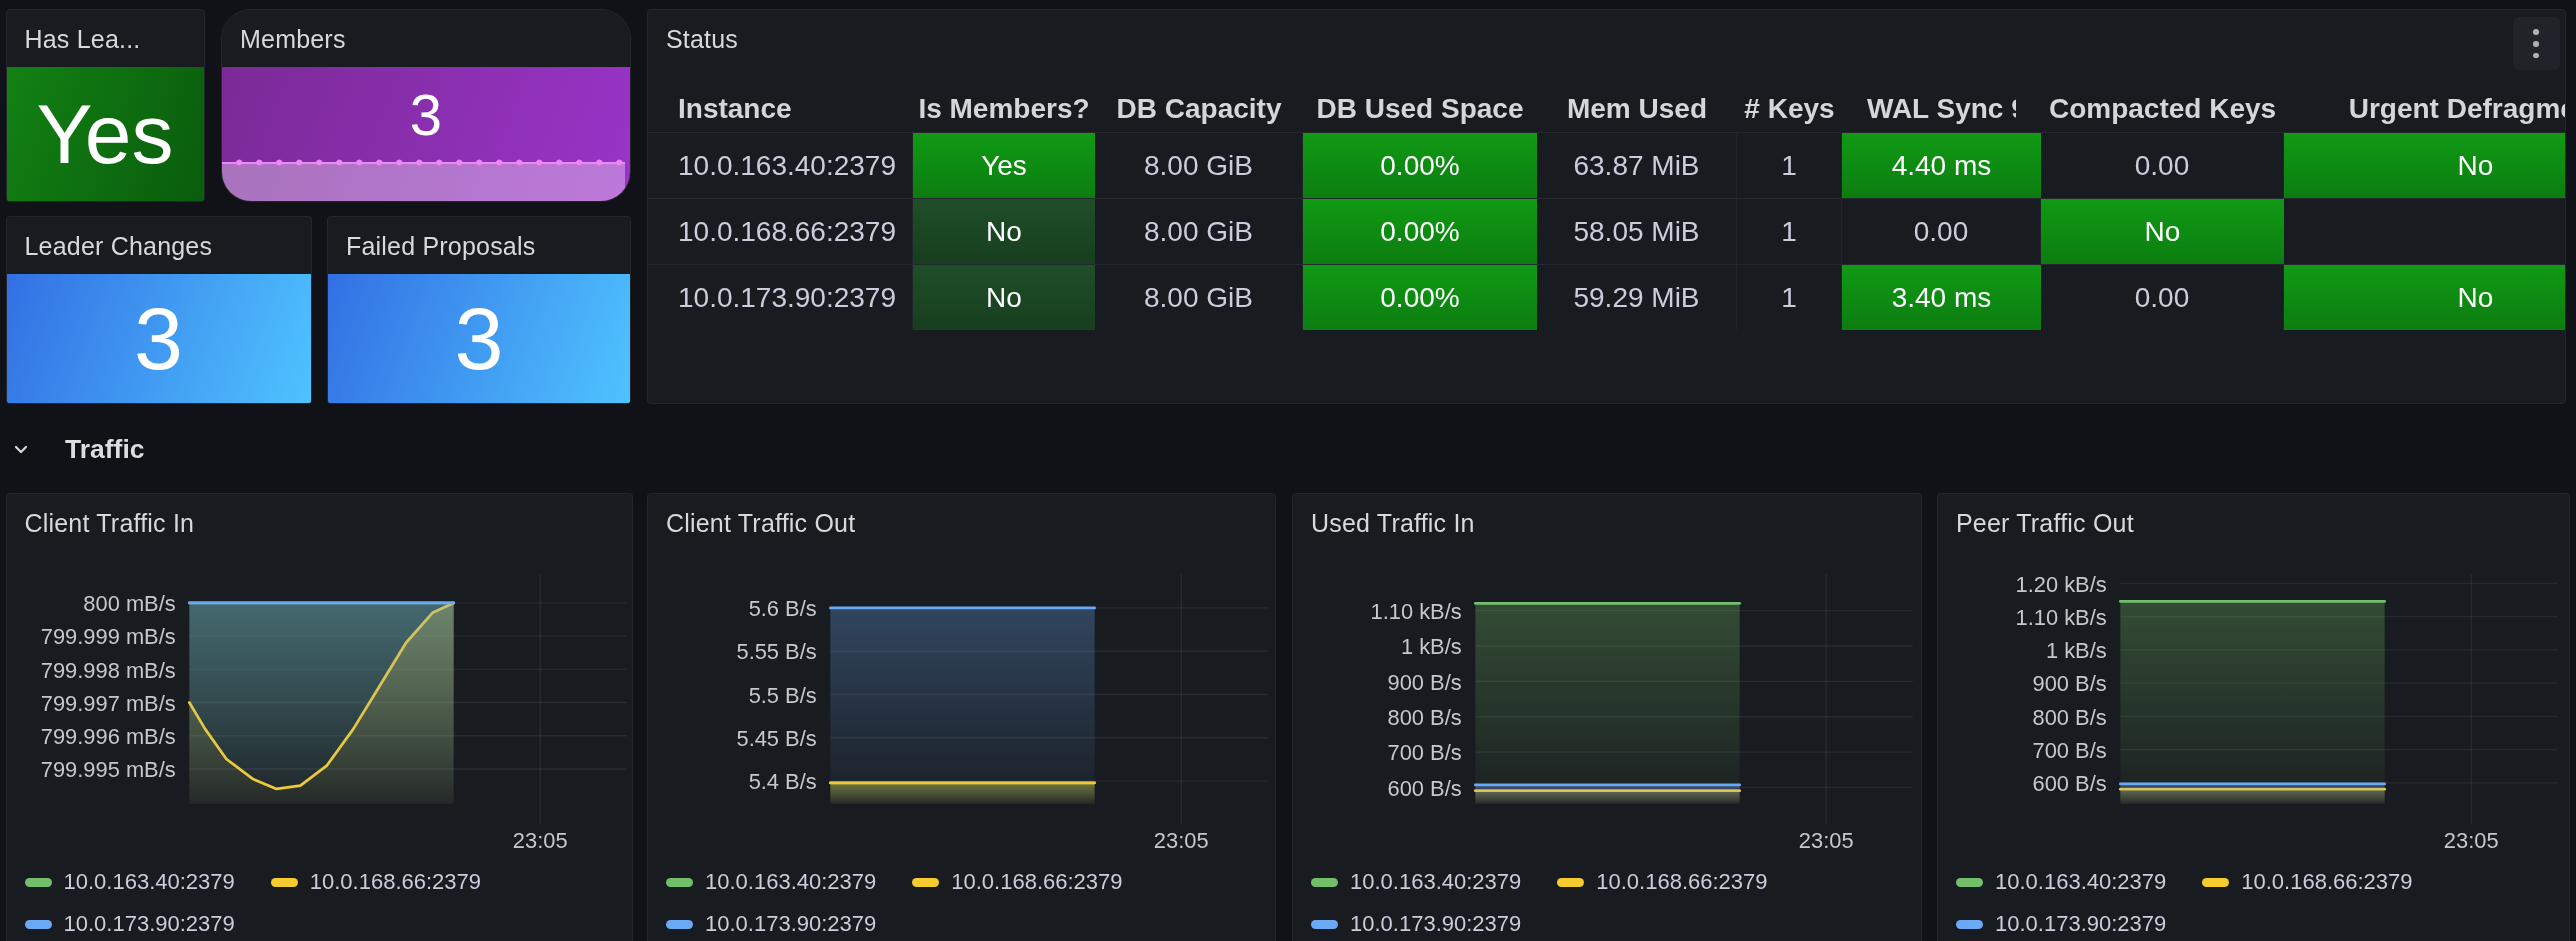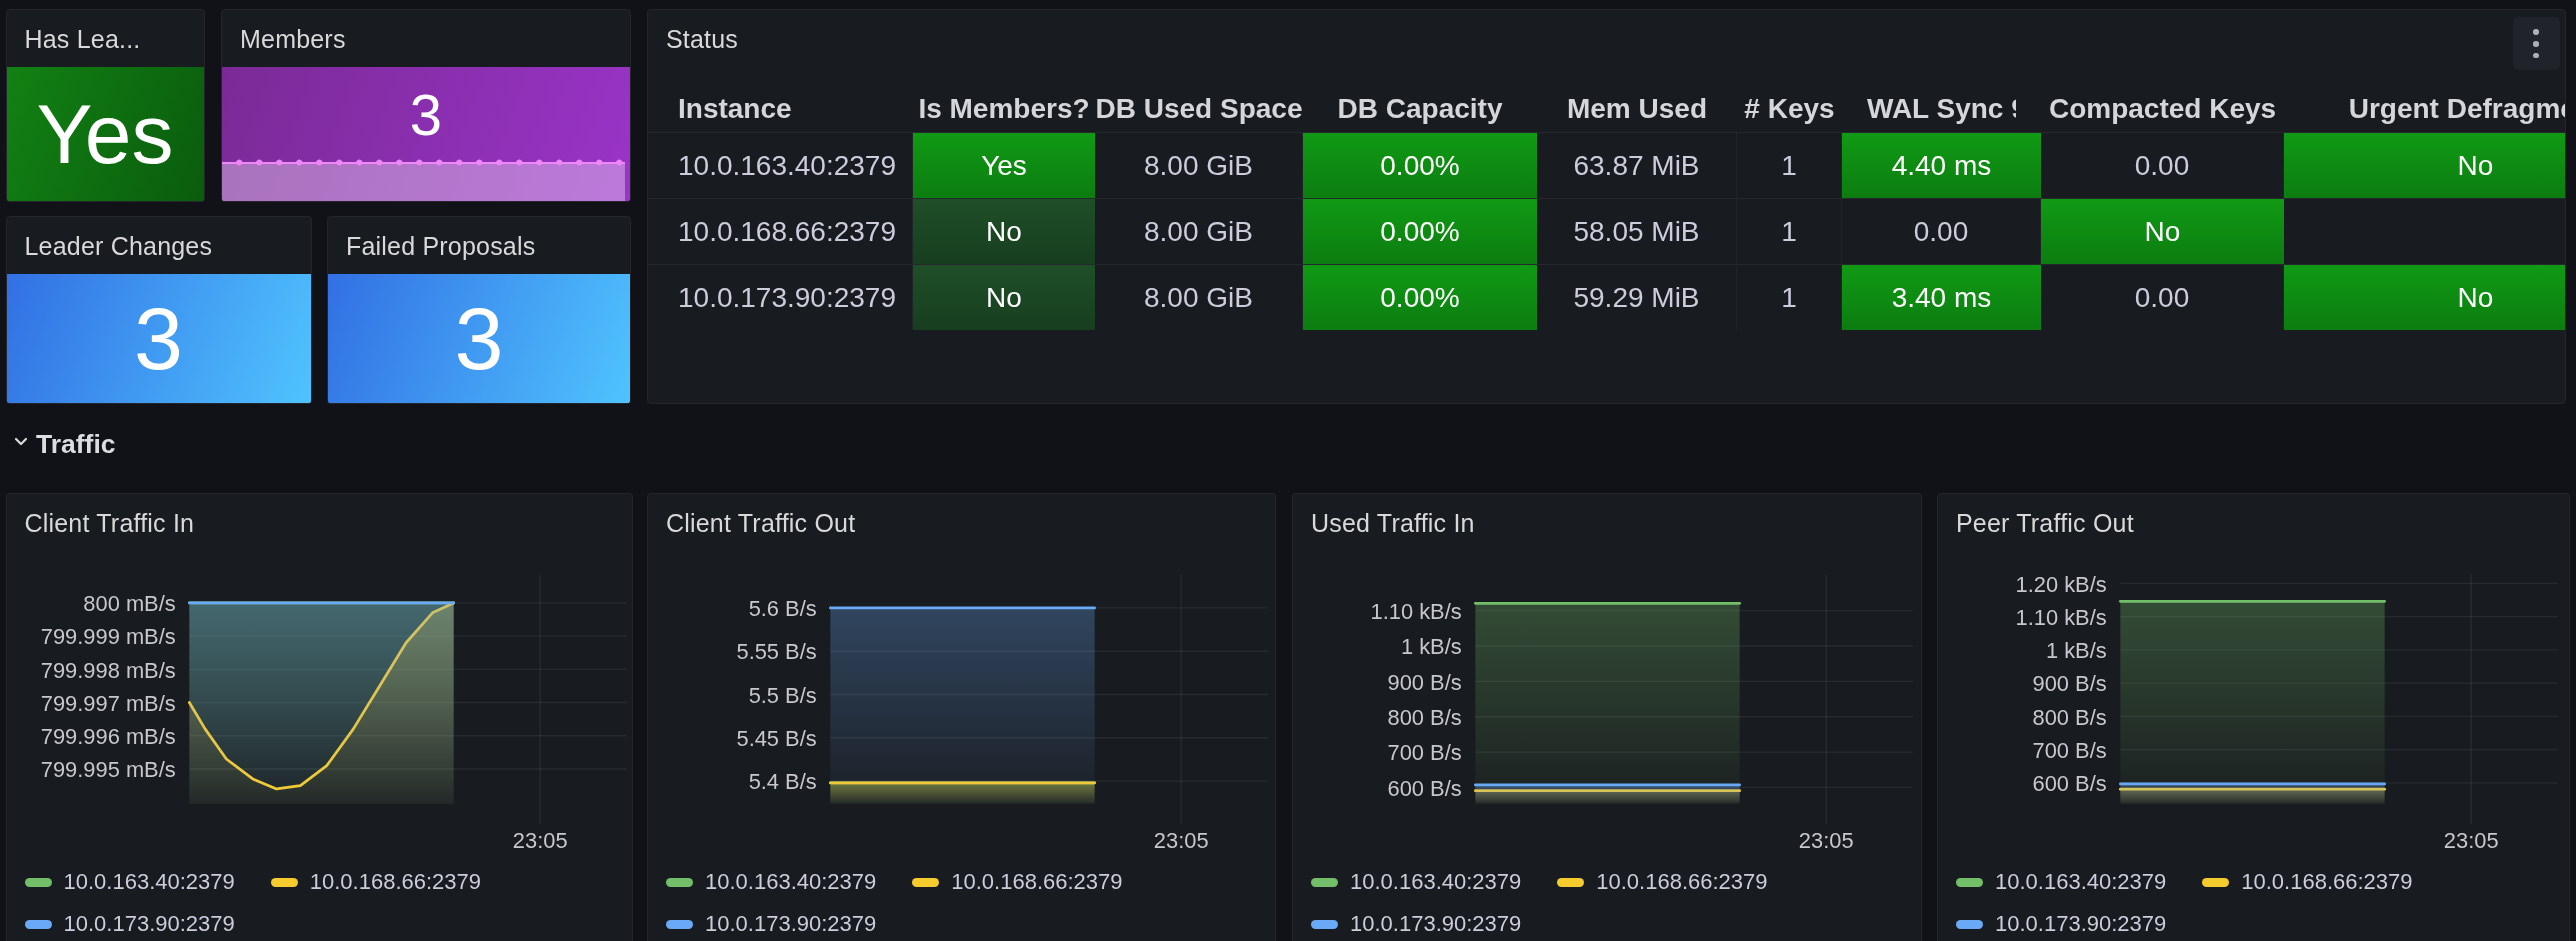--- a/index.html
+++ b/index.html
@@ -52,22 +52,22 @@
     font-size:28px;color:var(--text,#ccccdc);
     border-right:0.9px solid rgba(204,204,220,.05);box-sizing:border-box;white-space:nowrap;
   }
   .thead .tcell{height:47px;font-weight:600;color:#d5d6da;border-right:none;}
   .tcell.c0{justify-content:flex-start;padding-left:30px;}
   .tcell.gb{background:linear-gradient(180deg,var(--cellg1,#109a14),var(--cellg2,#0c7d10));color:#fff;border-right:none;}
   .tcell.gd{background:linear-gradient(180deg,var(--celld1,#1f4f28),var(--celld2,#173e1f));color:#fff;border-right:none;}
   .clip{display:block;max-width:149px;overflow:hidden;white-space:nowrap;}
   
   .section{
-    position:absolute;left:9px;top:429px;height:40px;display:flex;
-    gap:3px;cursor:pointer;
+    position:absolute;left:9px;top:429px;height:40px;display:flex;align-items:center;
+    gap:32px;cursor:pointer;
   }
   .sectitle{font-size:26.5px;font-weight:600;color:#dcdde0;}
   
   .chart-svg{position:absolute;left:0;top:0;width:629px;height:452px;}
   .legend{position:absolute;left:18px;top:367px;right:7.3px;}
   .lrow{display:flex;align-items:center;gap:36px;height:42px;}
   .litem{display:flex;align-items:center;gap:12px;cursor:pointer;}
   .pill{width:27px;height:9px;border-radius:4.6px;display:block;}
   .llabel{font-size:22px;color:var(--text,#ccccdc);white-space:nowrap;}
   .grid-line{stroke:rgba(204,204,220,.09);stroke-width:1.5;}
@@ -77,21 +77,21 @@
 </head>
 <body>
 
 <div class="panel" style="left:5.5px;top:9px;width:199px;height:193px;">
   <div class="ptitle">Has Lea...</div>
   <div class="stat-body sb-green" style="background: linear-gradient(110deg, rgb(18, 129, 19), rgb(10, 92, 13));">
     <div class="stat-value v-yes">Yes</div>
   </div>
 </div>
 
-<div class="panel" style="left:221px;top:9px;width:410px;height:193px;">
+<div class="panel" style="left:221px;top:9px;width:410px;height:193px;border-radius:30px;">
   <div class="ptitle">Members</div>
   <div class="stat-body sb-purple" style="background: linear-gradient(110deg, rgb(122, 42, 150), rgb(154, 52, 200));">
     <div class="stat-value v-mem">3</div>
     <div class="spark"></div>
   </div>
 </div>
 
 <div class="panel" style="left:5.5px;top:216px;width:306px;height:188px;">
   <div class="ptitle">Leader Changes</div>
   <div class="stat-body sb-blue" style="background: linear-gradient(110deg, rgb(50, 112, 228), rgb(79, 195, 254));">
@@ -114,25 +114,25 @@
       <i></i>
     </div>
   <div id="status-table">
       <div class="trow thead">
         <div class="tcell c0">
           <span>Instance</span>
         </div>
         <div class="tcell c1">
           <span>Is Members?</span>
         </div>
+        <div class="tcell c2">
+          <span>DB Capacity</span>
+        </div>
         <div class="tcell c3">
           <span>DB Used Space</span>
-        </div>
-        <div class="tcell c2">
-          <span>DB Capacity</span>
         </div>
         <div class="tcell c4">
           <span>Mem Used</span>
         </div>
         <div class="tcell c5">
           <span># Keys</span>
         </div>
         <div class="tcell c6">
           <span class="clip">WAL Sync 99p</span>
         </div>

